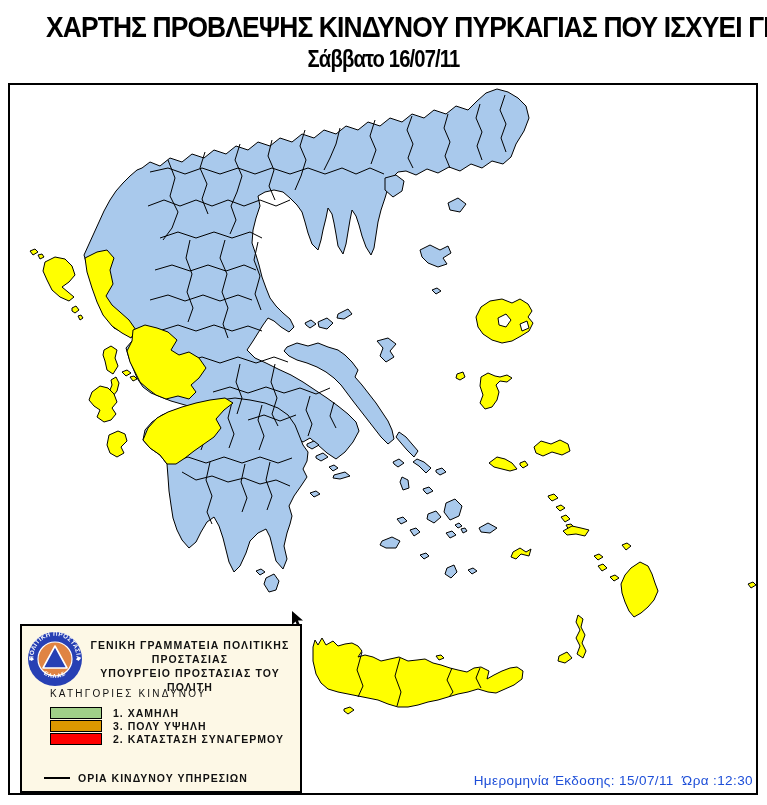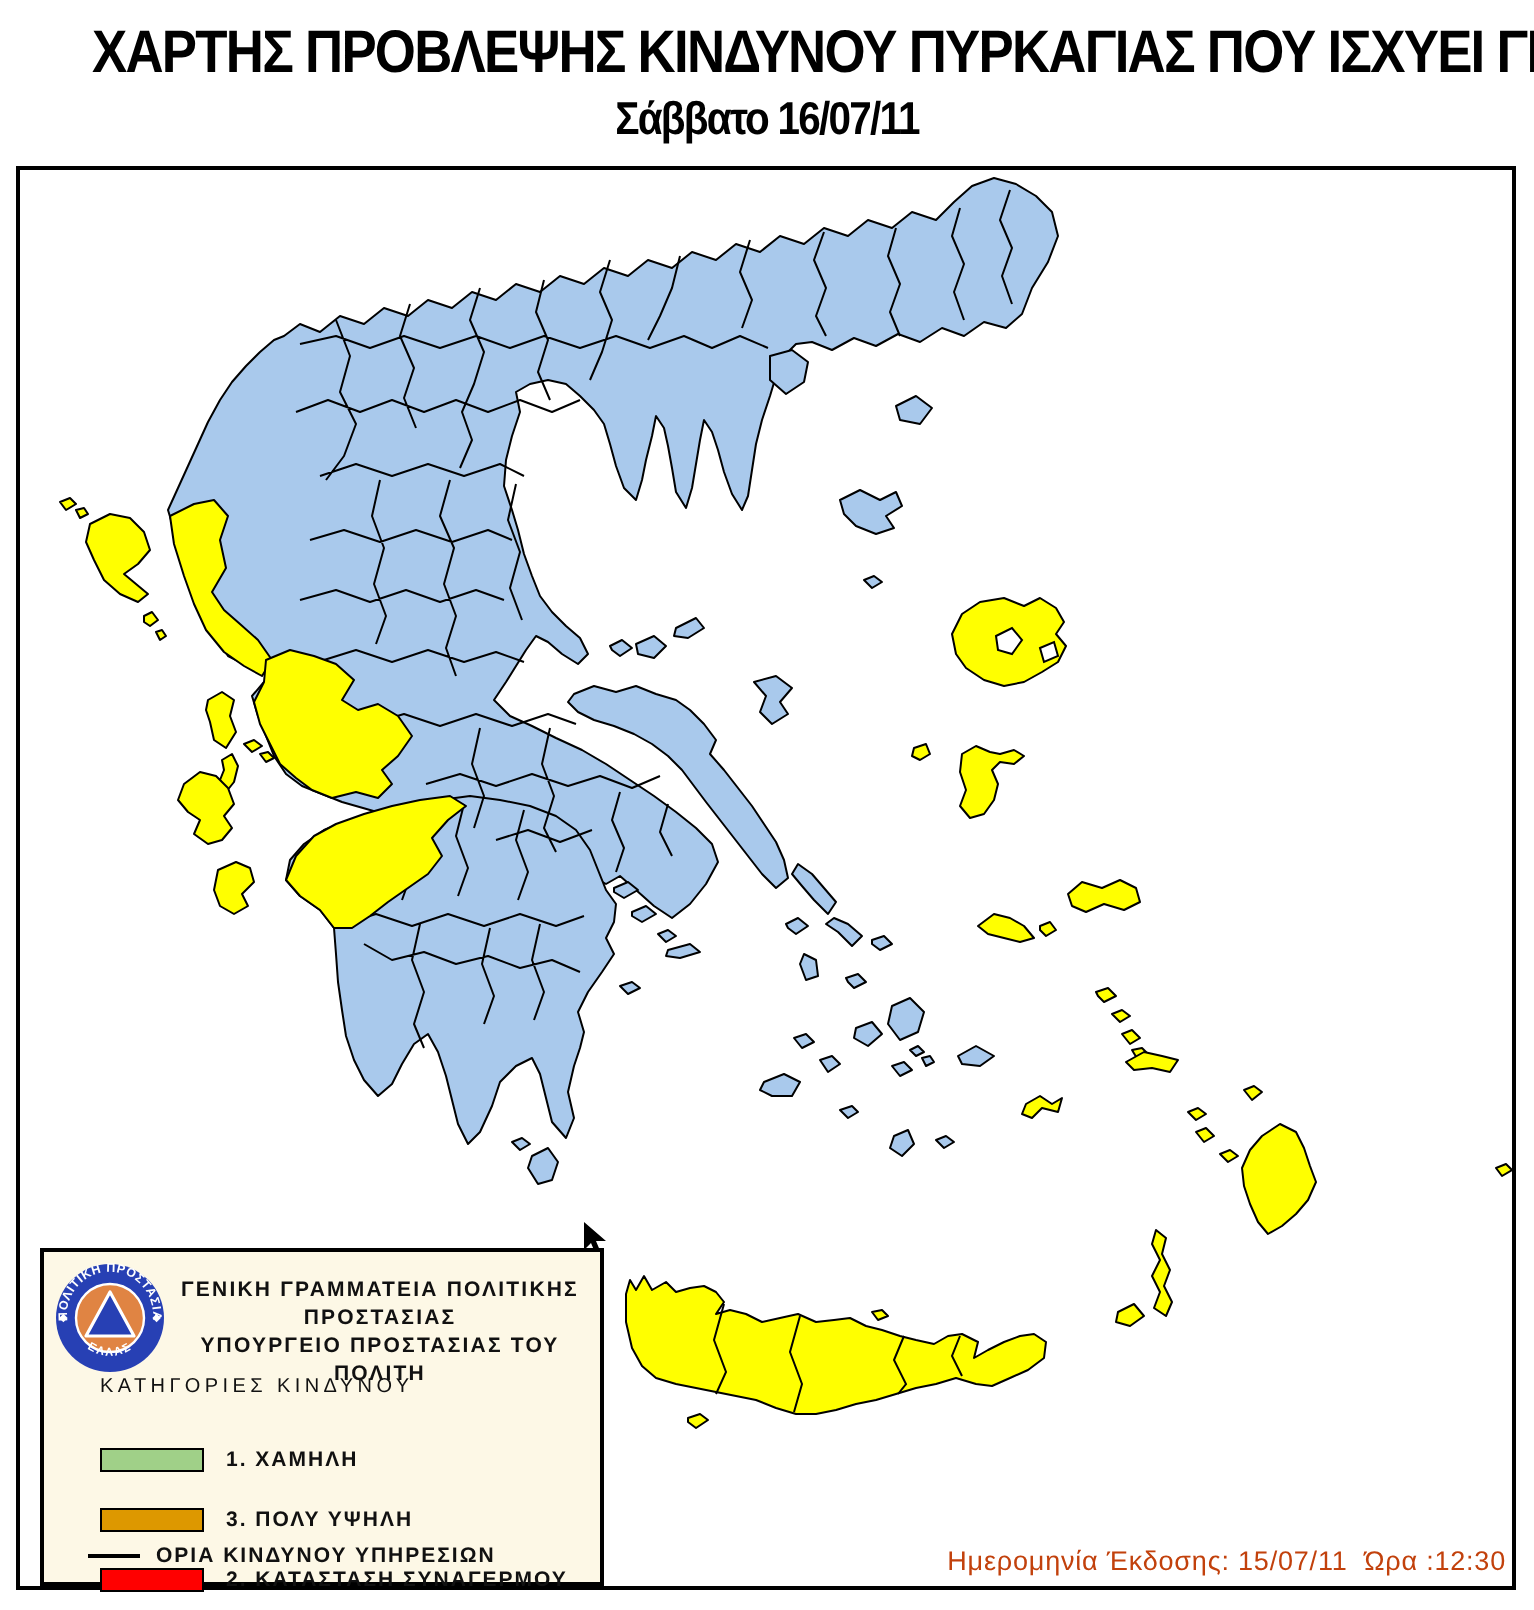--- a/index.html
+++ b/index.html
@@ -7,26 +7,26 @@
   .title-wrap{position:absolute;left:0;top:10px;width:767px;text-align:center;color:#000;}
   .title-line1{font-size:30px;font-weight:bold;letter-spacing:-1px;transform:scaleX(.88);transform-origin:center;white-space:nowrap;}
   .title-line2{font-size:23px;font-weight:bold;letter-spacing:-1px;transform:scaleX(.88);transform-origin:center;margin-top:2px;}
   .map-box{position:absolute;left:8px;top:83px;width:746px;height:708px;border:2px solid #000;background:#fff;}
   .map-svg{position:absolute;left:0;top:0;}
   .legend-box{position:absolute;left:10px;top:539px;width:278px;height:165px;background:#FDF8E6;border:2px solid #000;font-family:"Liberation Sans",sans-serif;}
   .logo-wrap{position:absolute;left:5px;top:5px;width:56px;height:56px;}
   .agency{position:absolute;left:62px;top:12px;width:212px;text-align:center;font-size:10.5px;font-weight:bold;letter-spacing:1.1px;color:#111;line-height:14px;}
   .legend-heading{position:absolute;left:28px;top:62px;font-size:10px;font-weight:normal;letter-spacing:2.2px;color:#111;}
   .legend-items{position:absolute;left:28px;top:80px;}
-  .legend-row{display:flex;align-items:center;height:13.2px;margin-top:17px;}
+  .legend-row{display:flex;align-items:center;height:13.2px;}
   .swatch{width:50px;height:10px;border:1px solid #000;margin-right:11px;flex:0 0 auto;}
   .legend-label{font-size:10.5px;font-weight:bold;letter-spacing:1px;color:#111;white-space:nowrap;}
   .legend-boundary{position:absolute;left:22px;top:146px;display:flex;align-items:center;}
   .boundary-line{width:26px;height:0;border-top:2px solid #000;margin-right:8px;}
-  .footer-text{position:absolute;right:3px;top:688px;font-size:13.5px;color:#c2410c;letter-spacing:.4px;white-space:pre;text-align:right;}
+  .footer-text{position:absolute;right:3px;top:688px;font-size:13.5px;color:#1d4ed8;letter-spacing:.4px;white-space:pre;text-align:right;}
   svg text{font-family:"Liberation Sans",sans-serif;}
 </style>
 </head>
 <body>
 
 <div class="title-wrap">
   <div class="title-line1">ΧΑΡΤΗΣ ΠΡΟΒΛΕΨΗΣ ΚΙΝΔΥΝΟΥ ΠΥΡΚΑΓΙΑΣ ΠΟΥ ΙΣΧΥΕΙ ΓΙΑ</div>
   <div class="title-line2">Σάββατο 16/07/11</div>
 </div>
 

